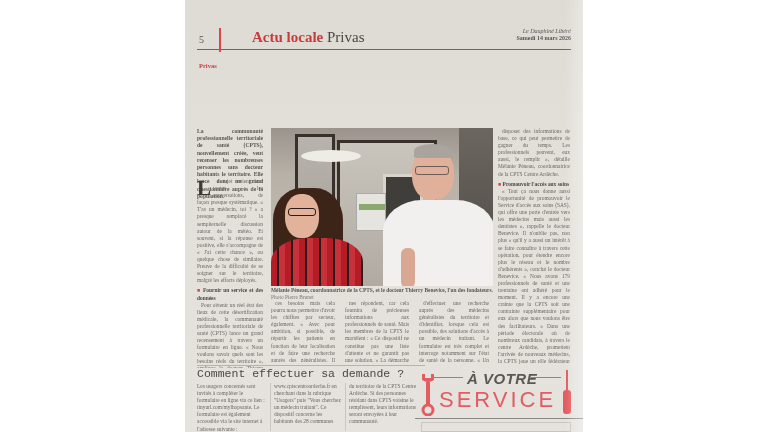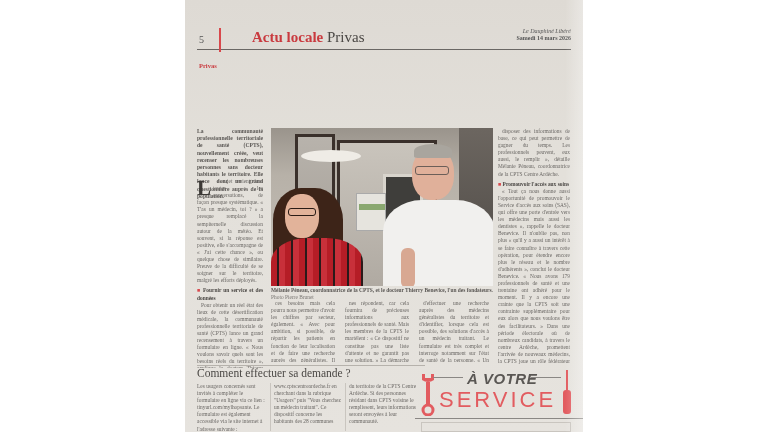--- a/index.html
+++ b/index.html
@@ -57,21 +57,21 @@
     background: repeating-linear-gradient(90deg, #b51d26 0 6px, #2a1a1a 6px 8px, #c8303a 8px 14px), #b51d26; }
   .man-head { position: absolute; left: 141px; top: 20px; width: 42px; height: 52px; border-radius: 45%; background: #e0b09a; }
   .man-hair { position: absolute; left: 143px; top: 16px; width: 38px; height: 14px; border-radius: 50% 50% 10% 10%; background: #a9a59e; }
   .man-glasses { position: absolute; left: 144px; top: 38px; width: 34px; height: 9px; border: 1.5px solid #6b5e58; border-radius: 3px; }
   .man-body { position: absolute; left: 112px; top: 72px; width: 112px; height: 90px; border-radius: 35% 35% 0 0; background: #f1f0ee; }
   .man-arm { position: absolute; left: 130px; top: 120px; width: 14px; height: 40px; background: #d8a892; border-radius: 6px; }
   .caption { position: absolute; left: 86px; top: 287px; width: 222px; font-size: 5.4px; line-height: 6.8px; color: #5a5754; font-weight: bold; }
   .caption .cr { font-weight: normal; color: #7a7774; }
   
   .divider { position: absolute; left: 12px; top: 365px; width: 228px; height: 1px; background: #b6b2ac; }
-  .box-title { position: absolute; left: 12px; top: 367px; font-family: Liberation Serif, serif; font-size: 11.5px; color: #4a4744; }
+  .box-title { position: absolute; left: 12px; top: 367px; font-family: Liberation Mono, monospace; font-size: 11.5px; color: #4a4744; }
   .box { position: absolute; top: 383px; font-size: 5.4px; line-height: 7.1px; color: #6a6764; overflow: hidden; }
   .b1 { left: 12px; width: 70px; height: 50px; }
   .b2 { left: 89px; width: 68px; height: 50px; }
   .b3 { left: 164px; width: 68px; height: 50px; }
   .vsep { position: absolute; top: 383px; width: 1px; height: 48px; background: #c9c5bf; }
   
   .service { position: absolute; left: 230px; top: 370px; width: 168px; height: 62px; }
   .svc-top { position: absolute; left: 52px; top: 0; font-family: "Liberation Sans", sans-serif; font-size: 15px; font-weight: bold; color: #5a5754; letter-spacing: 0.5px; font-style: italic; }
   .svc-line1 { position: absolute; left: 18px; top: 7px; width: 30px; height: 1px; background: #8a8784; }
   .svc-line2 { position: absolute; left: 116px; top: 7px; width: 30px; height: 1px; background: #8a8784; }

